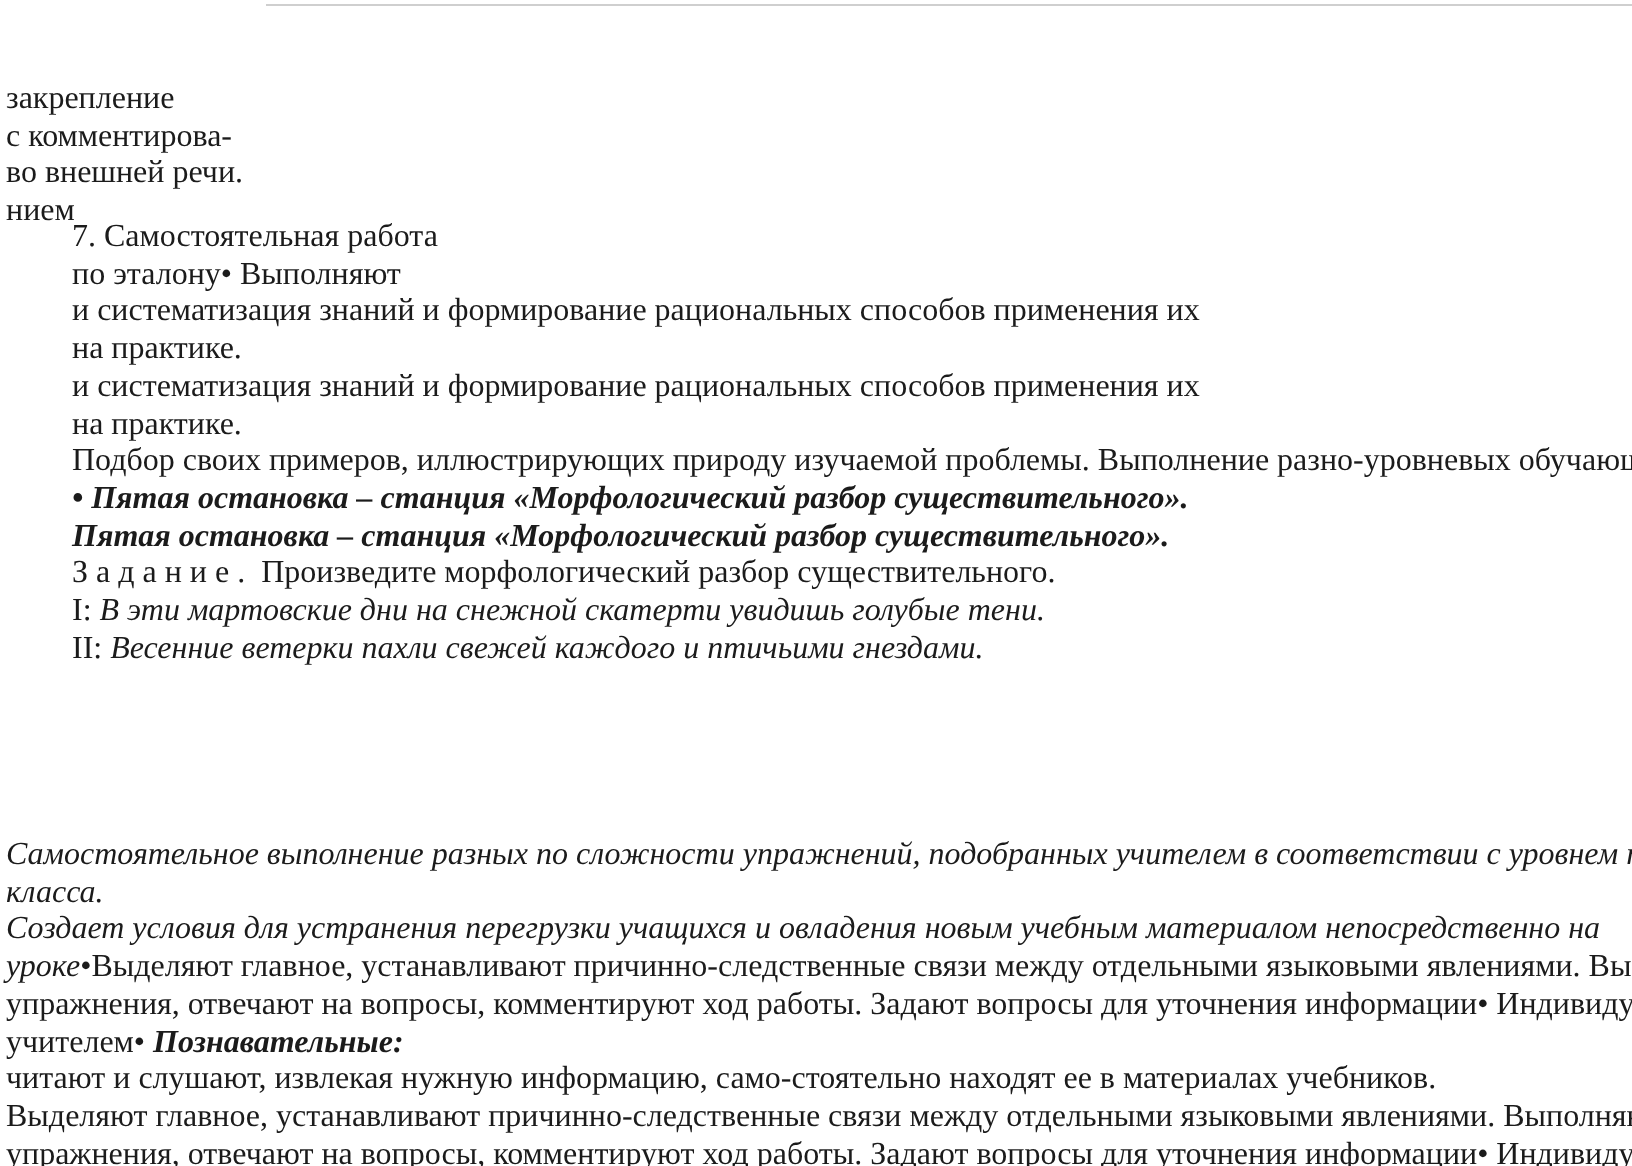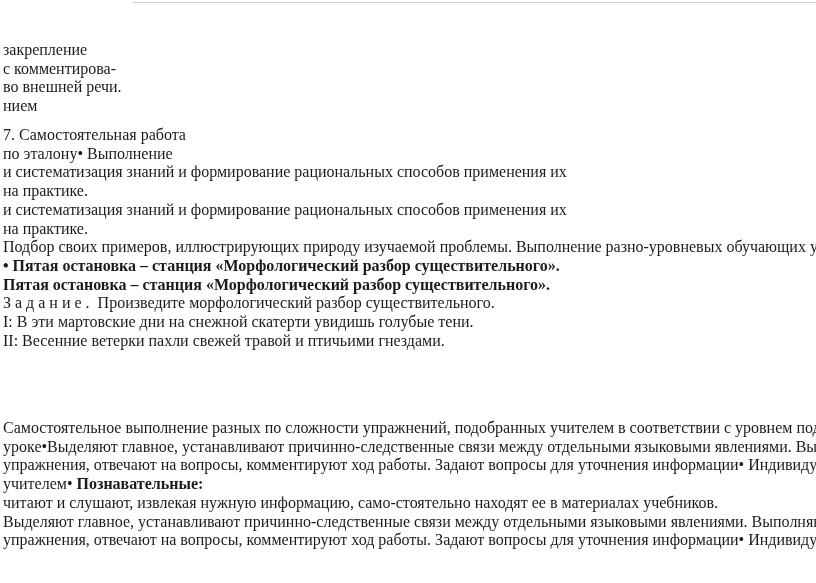--- a/index.html
+++ b/index.html
@@ -23,50 +23,52 @@
     background: #cfcfcf;
   }
   .block {
     position: absolute;
     left: 3px; right: 0;
   }
   .line {
     line-height: 18.7px;
     white-space: pre;
   }
-  .i  { }
-  .bi { font-weight: bold; }
+  .i  { font-style: italic; }
+  .bi { font-style: italic; font-weight: bold; }
 </style>
 </head>
 <body>
 
 <div class="page">
   <div class="top-rule"></div>
   <div class="block" style="top: 1px; margin-top: 40px;">
       <div class="line"><span>закрепление</span></div>
       <div class="line"><span>с комментирова-</span></div>
       <div class="line"><span>во внешней речи.</span></div>
       <div class="line"><span>нием</span></div>
     </div>
-  <div class="block" style="top: 126px;">
+  <div class="block" style="top: 110px; margin-left: 33px;">
       <div class="line"><span>7. Самостоятельная работа</span></div>
-      <div class="line"><span>по эталону• Выполнение</span></div>
+      <div class="line"><span>по эталону• Выполняют</span></div>
       <div class="line"><span>и систематизация знаний и формирование рациональных способов применения их</span></div>
       <div class="line"><span>на практике.</span></div>
       <div class="line"><span>и систематизация знаний и формирование рациональных способов применения их</span></div>
       <div class="line"><span>на практике.</span></div>
       <div class="line"><span>Подбор своих примеров, иллюстрирующих природу изучаемой проблемы. Выполнение разно-уровневых обучающих упражнений</span></div>
       <div class="line"><span class="bi">• Пятая остановка – станция «Морфологический разбор существительного».</span></div>
       <div class="line"><span class="bi">Пятая остановка – станция «Морфологический разбор существительного».</span></div>
       <div class="line"><span>З а д а н и е .  Произведите морфологический разбор существительного.</span></div>
       <div class="line"><span>I: </span><span class="i">В эти мартовские дни на снежной скатерти увидишь голубые тени.</span></div>
-      <div class="line"><span>II: </span><span class="i">Весенние ветерки пахли свежей травой и птичьими гнездами.</span></div>
+      <div class="line"><span>II: </span><span class="i">Весенние ветерки пахли свежей каждого и птичьими гнездами.</span></div>
     </div>
   <div class="block" style="top: 419px;">
       <div class="line"><span class="i">Самостоятельное выполнение разных по сложности упражнений, подобранных учителем в соответствии с уровнем подготовки</span></div>
+      <div class="line"><span class="i">класса.</span></div>
+      <div class="line"><span class="i">Создает условия для устранения перегрузки учащихся и овладения новым учебным материалом непосредственно на</span></div>
       <div class="line"><span class="i">уроке</span><span>•</span><span>Выделяют главное, устанавливают причинно-следственные связи между отдельными языковыми явлениями. Выполняют</span></div>
       <div class="line"><span>упражнения, отвечают на вопросы, комментируют ход работы. Задают вопросы для уточнения информации• Индивидуальная,</span></div>
       <div class="line"><span>учителем• </span><span class="bi">Познавательные:</span></div>
       <div class="line"><span>читают и слушают, извлекая нужную информацию, само-стоятельно находят ее в материалах учебников.</span></div>
       <div class="line"><span>Выделяют главное, устанавливают причинно-следственные связи между отдельными языковыми явлениями. Выполняют</span></div>
       <div class="line"><span>упражнения, отвечают на вопросы, комментируют ход работы. Задают вопросы для уточнения информации• Индивидуальная,</span></div>
     </div>
 </div>
 
 </body></html>

